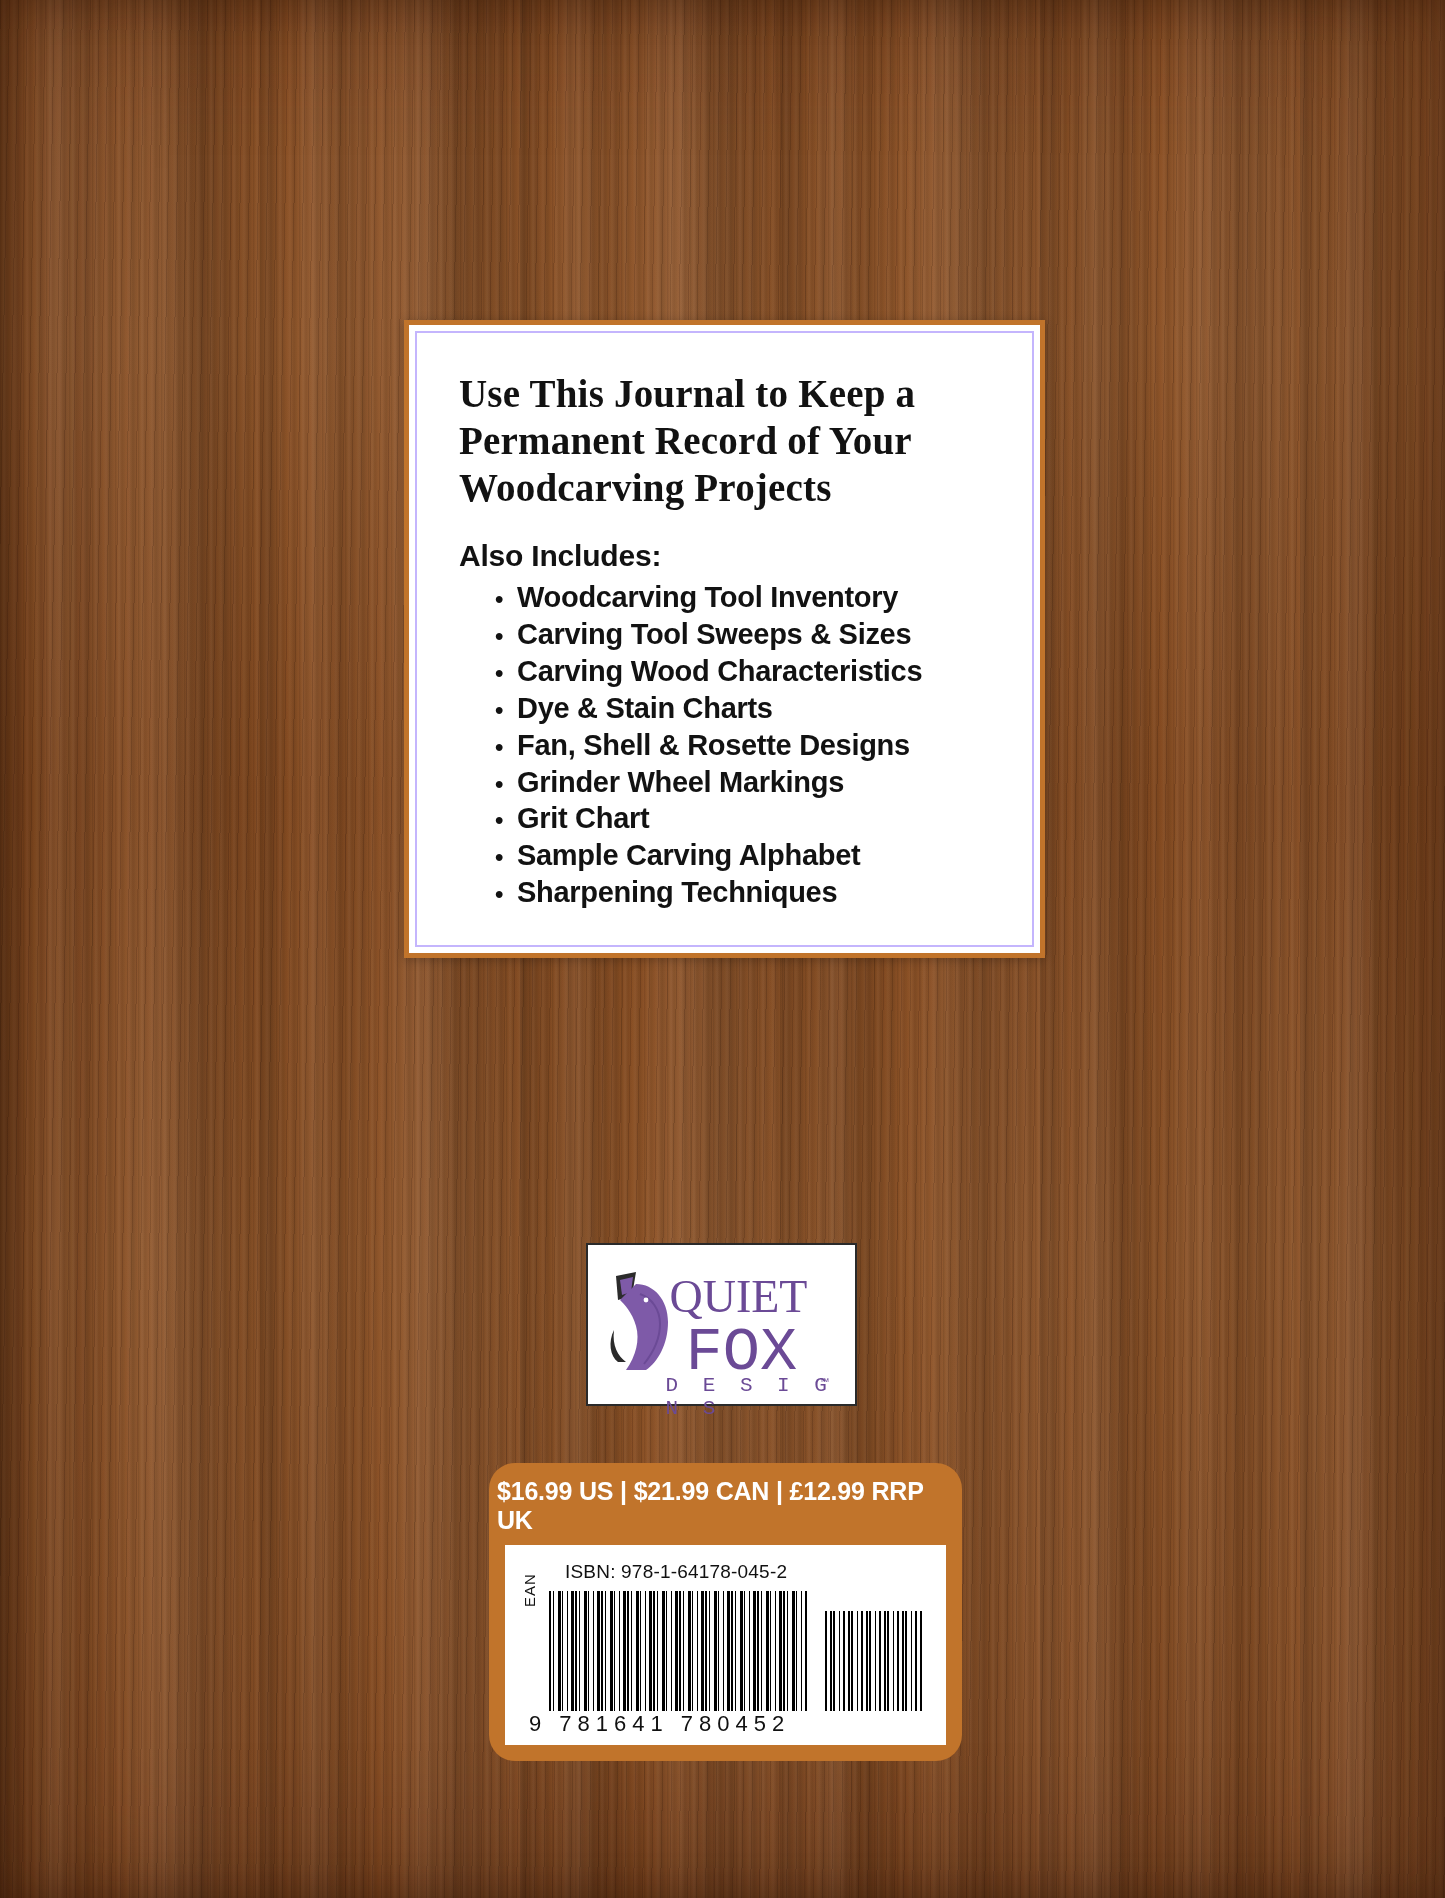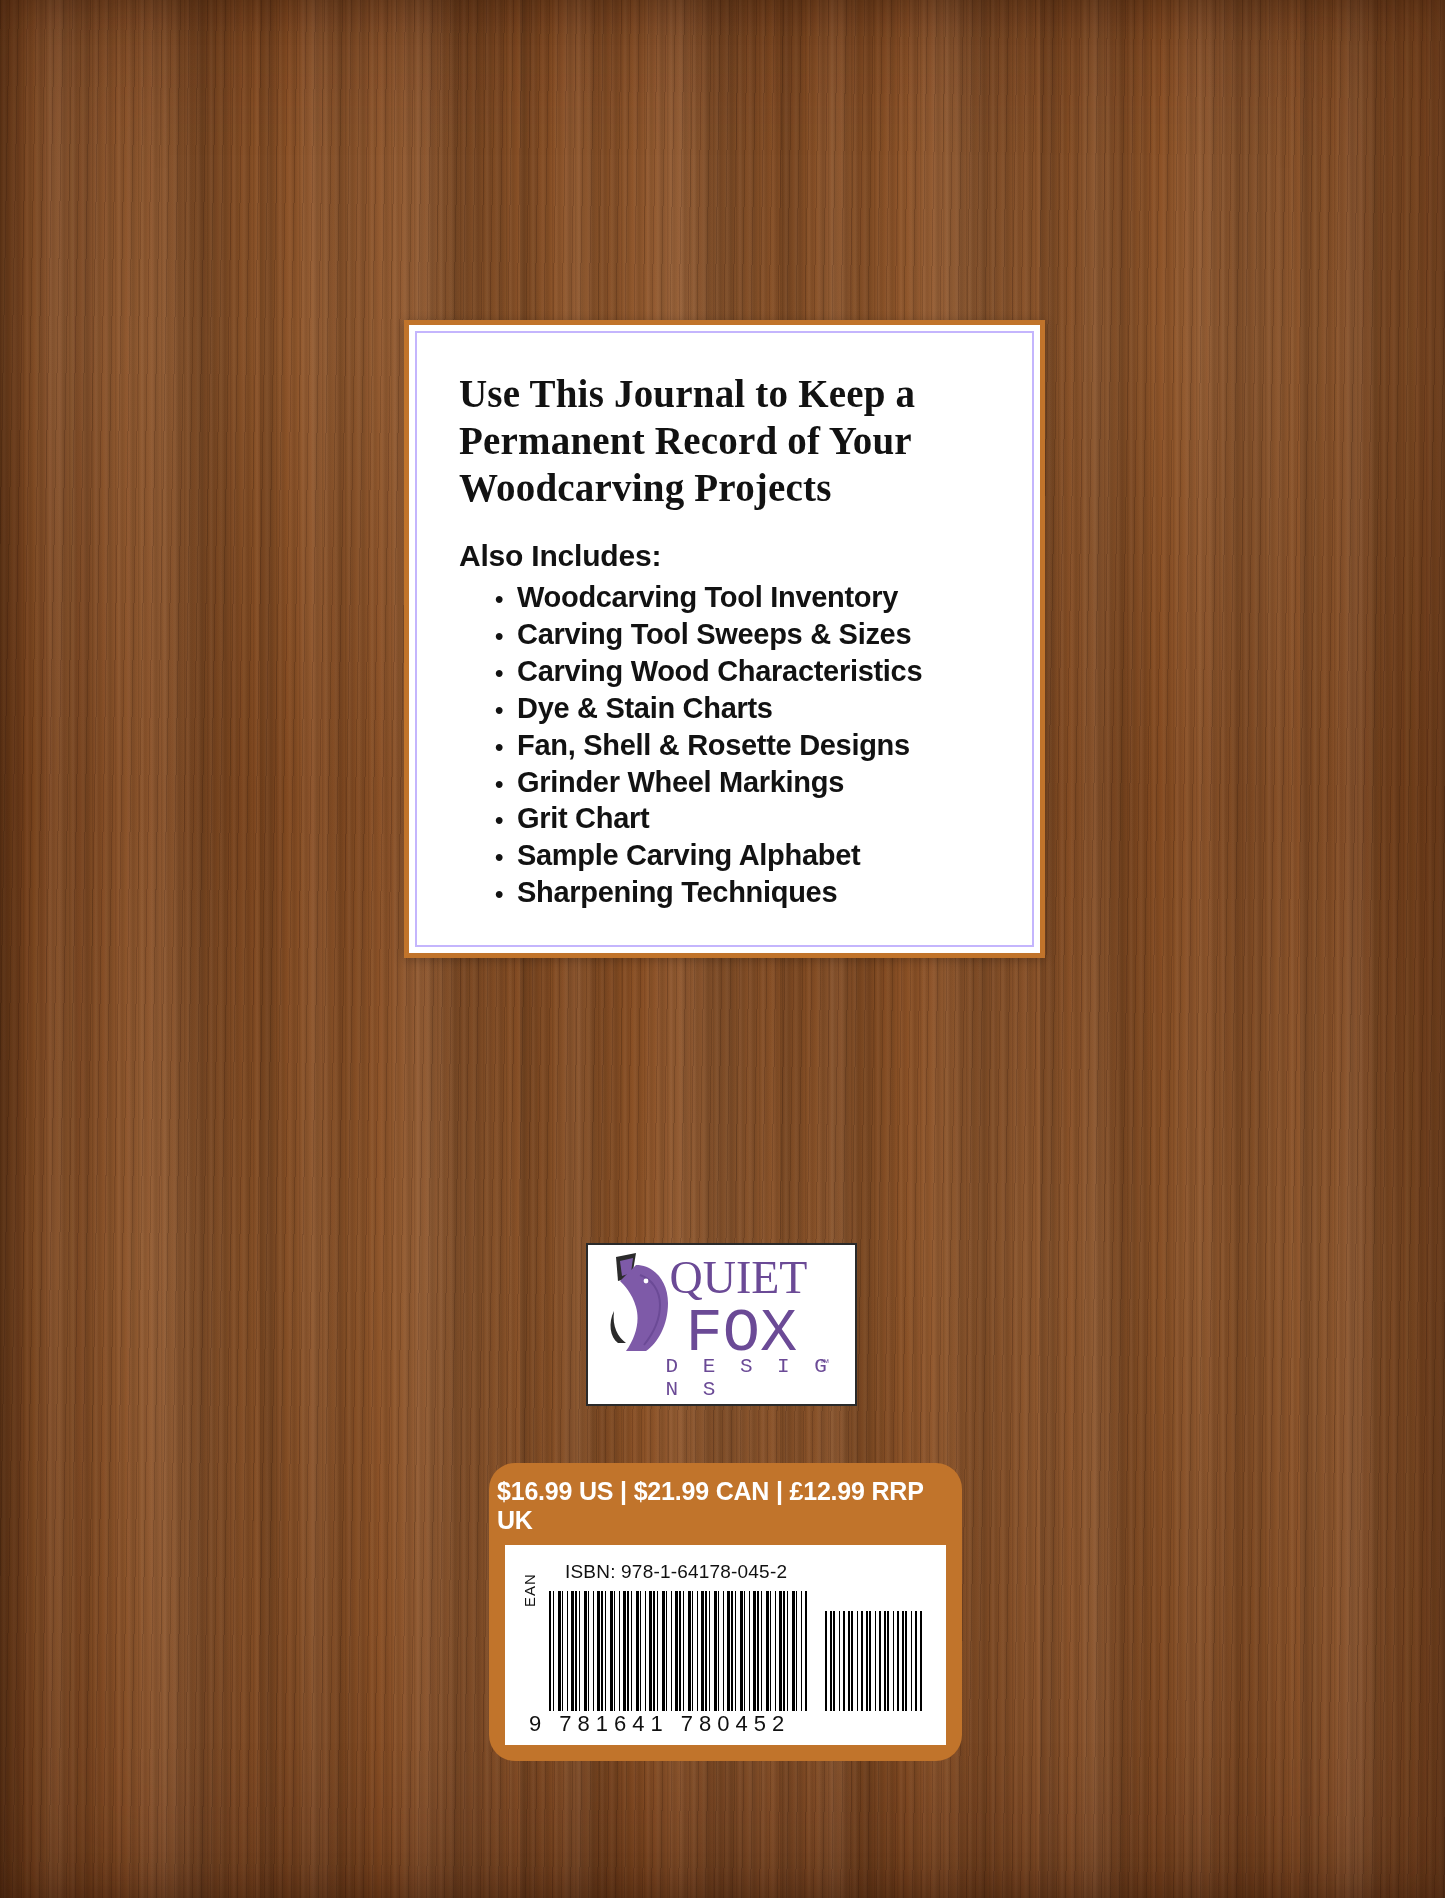--- a/index.html
+++ b/index.html
@@ -110,21 +110,21 @@
   .logo-box {
     position: absolute;
     left: 586px;
     top: 1243px;
     width: 271px;
     height: 163px;
     background: #ffffff;
     border: 2px solid #2a2a2a;
     z-index: 4;
     display: flex;
-    align-items: flex-start;
+    align-items: flex-end;
     justify-content: center;
   }
   .logo-wrap {
     position: relative;
     width: 248px;
     height: 140px;
   }
   .logo-fox {
     position: absolute;
     left: 8px;

